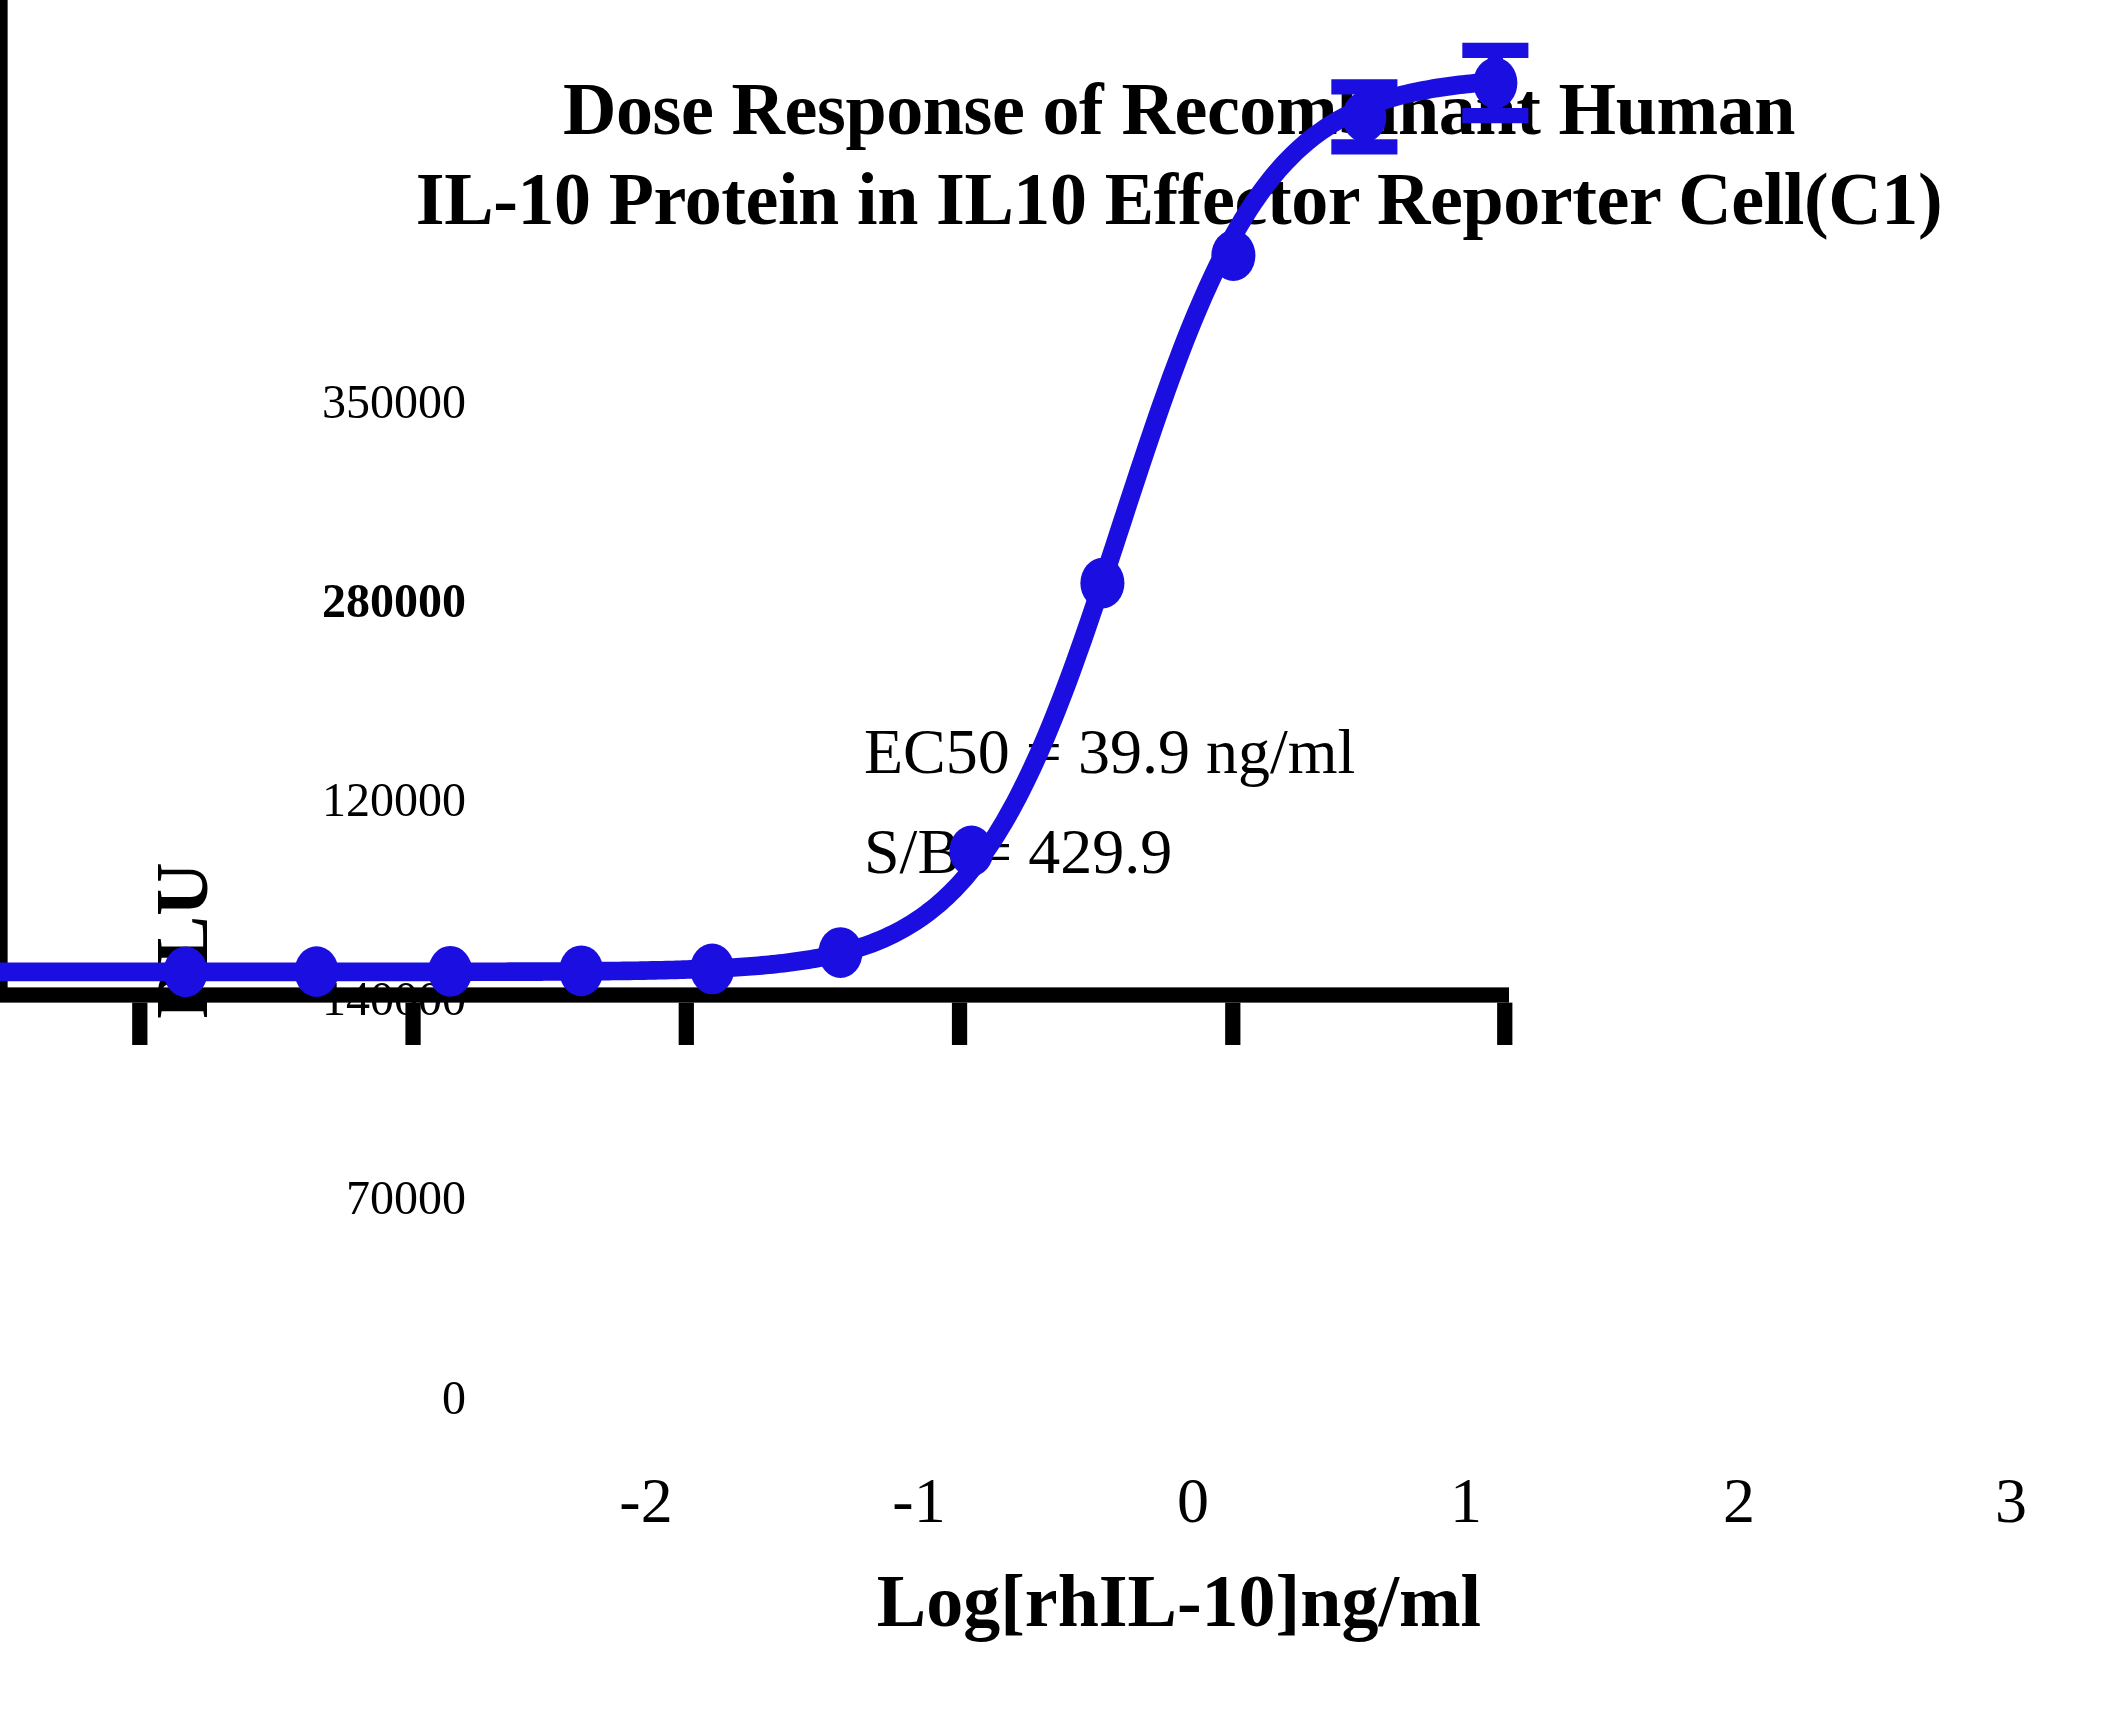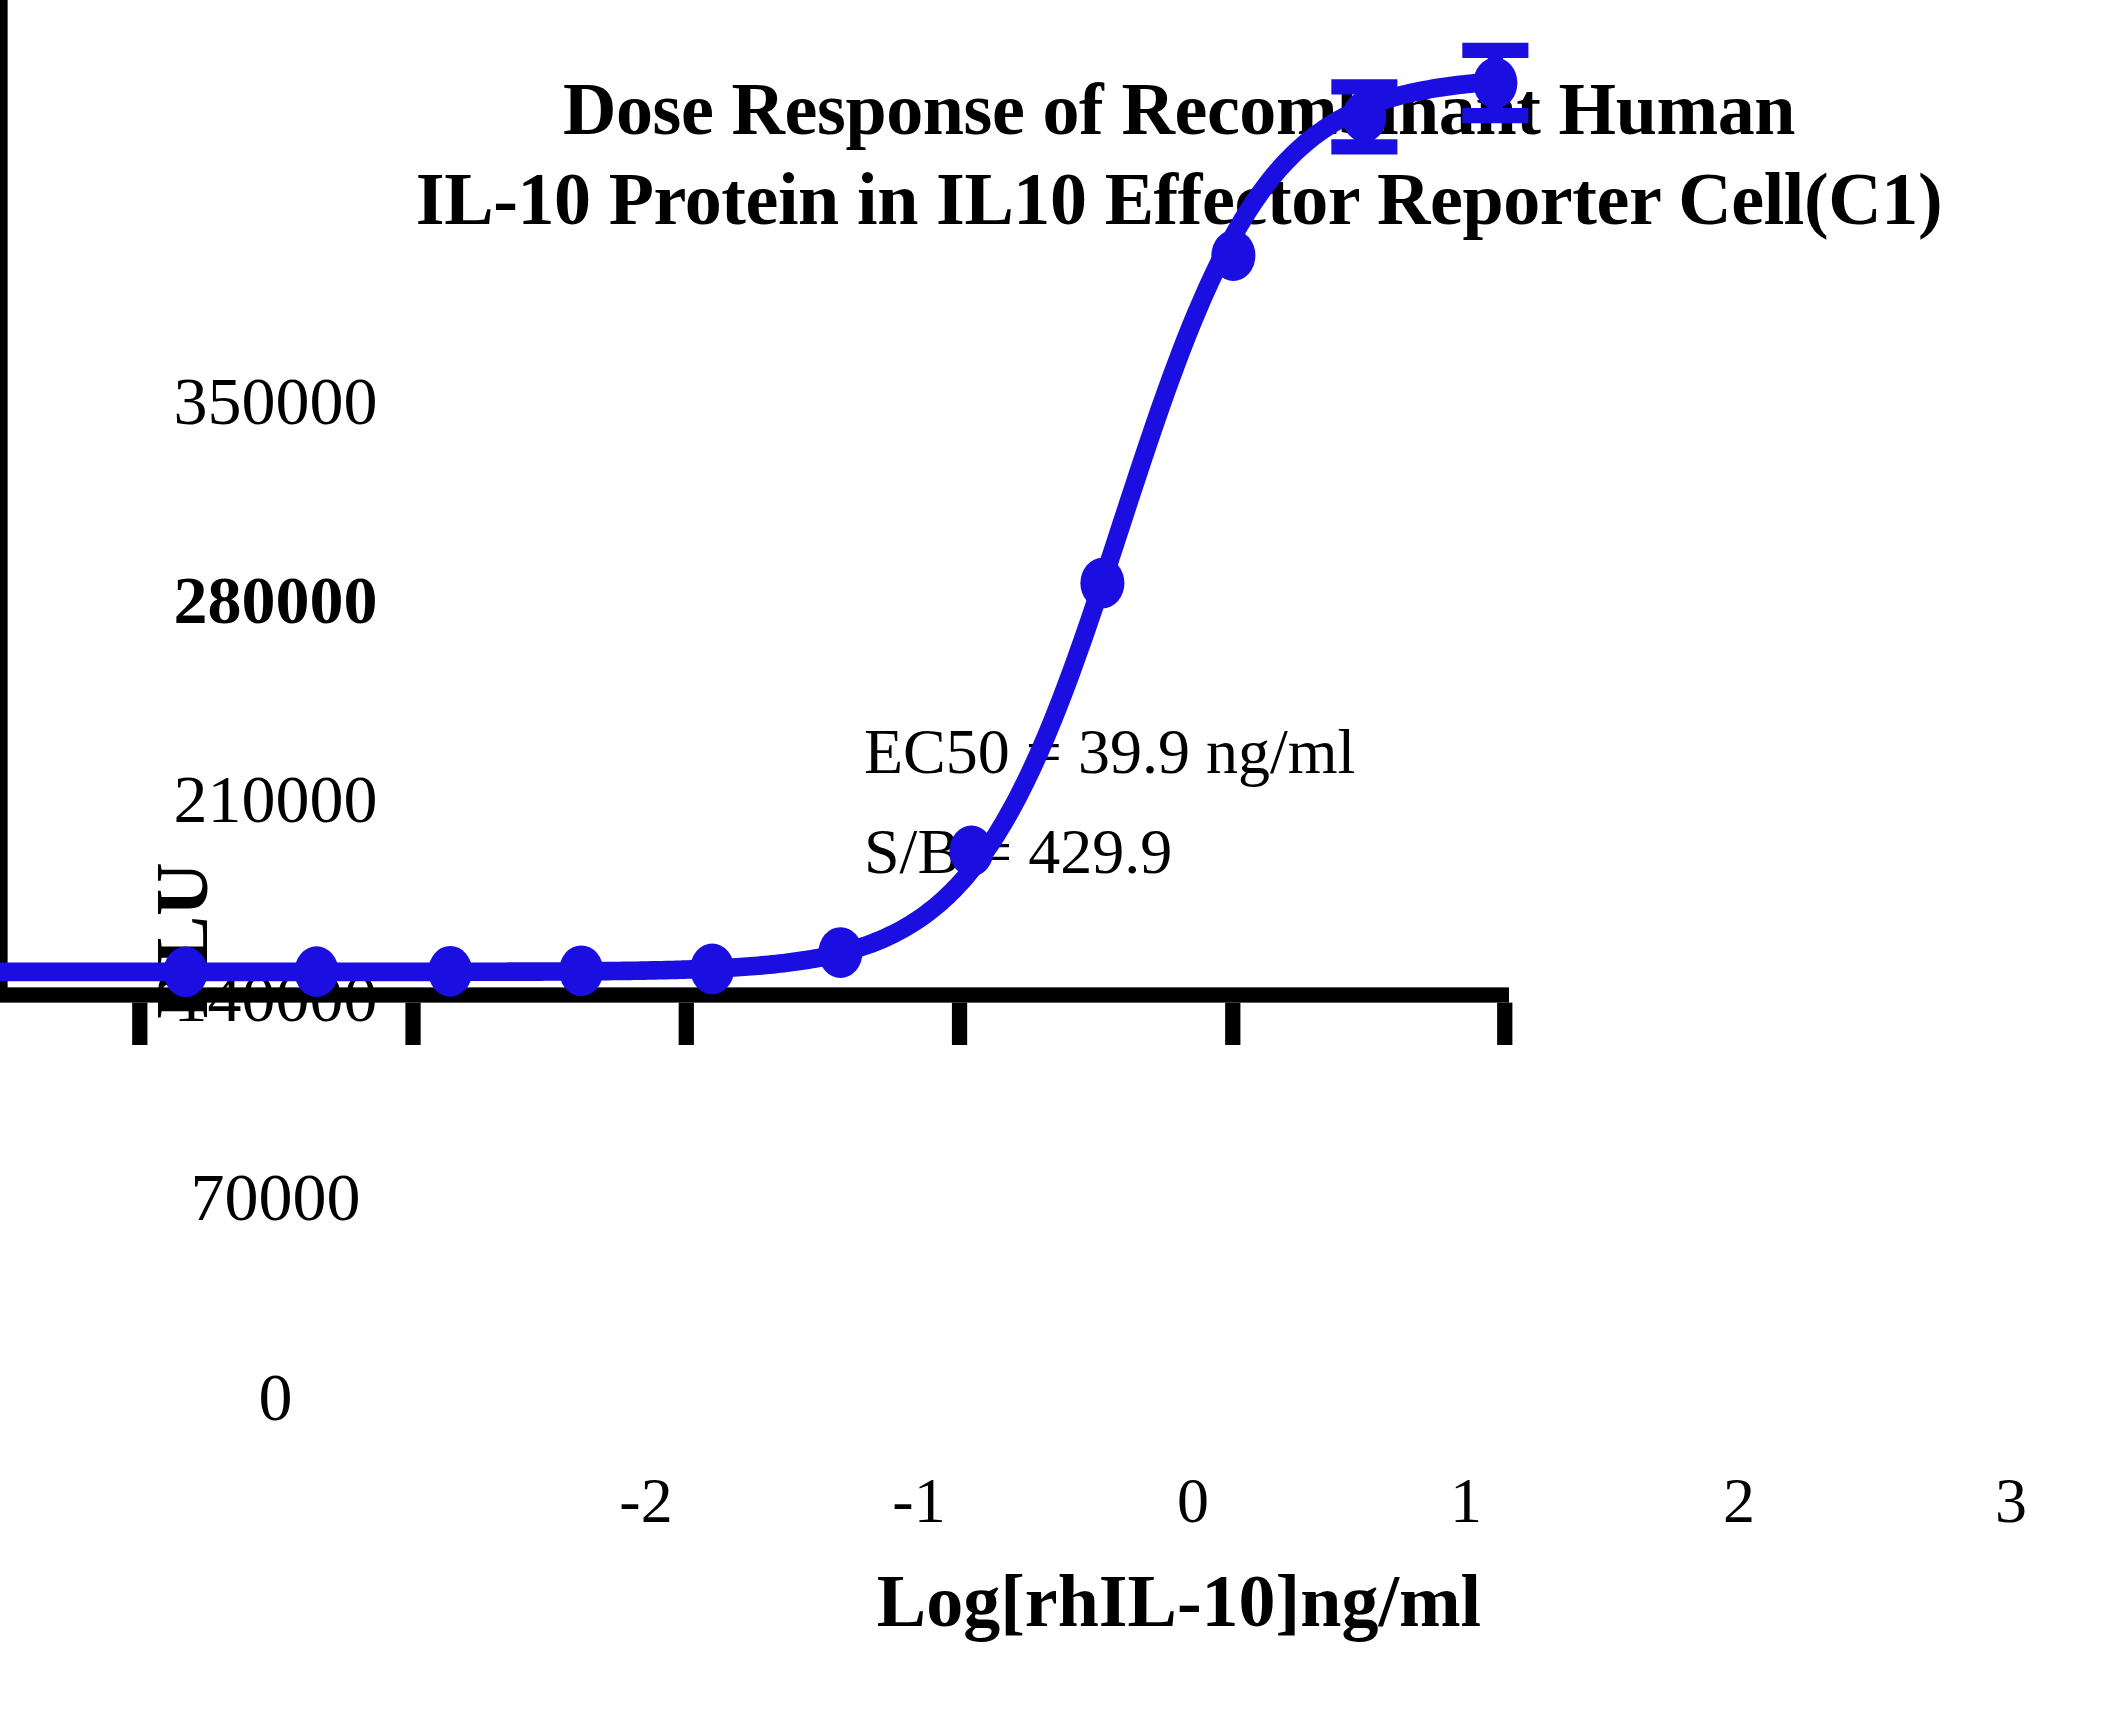--- a/index.html
+++ b/index.html
@@ -18,22 +18,22 @@
     font-weight:bold;
     font-size:74px;
     line-height:1.22;
     color:#000;
     letter-spacing:-0.4px;
   }
   .title-block .tline{display:block;white-space:nowrap;}
   #svg-layer{position:absolute;left:0;top:0;width:1509px;height:995px;overflow:visible;}
   .ytick-label{
     position:absolute;
-    text-align:center;
-    font-size:68px;
+    text-align:right;
+    font-size:48px;
     color:#000;
     white-space:nowrap;
     transform:translateY(-50%);
     width:381px;
   }
   .xtick-label{
     position:absolute;
     text-align:center;
     font-size:64px;
     color:#000;
@@ -76,21 +76,21 @@
 
 <div id="figure">
 
   <div class="title-block">
     <span class="tline">Dose Response of Recombinant Human</span>
     <span class="tline">IL-10 Protein in IL10 Effector Reporter Cell(C1)</span>
   </div>
 
   <div class="ytick-label" style="left:85px;top:401px;">350000</div>
   <div class="ytick-label" style="left:85px;top:600px;font-weight:bold;">280000</div>
-  <div class="ytick-label" style="left:85px;top:799px;">210000</div>
+  <div class="ytick-label" style="left:85px;top:799px;">120000</div>
   <div class="ytick-label" style="left:85px;top:998px;">140000</div>
   <div class="ytick-label" style="left:85px;top:1197px;">70000</div>
   <div class="ytick-label" style="left:85px;top:1397px;">0</div>
 
   <div class="xtick-label" style="left:646px;top:1464px;">-2</div>
   <div class="xtick-label" style="left:919px;top:1464px;">-1</div>
   <div class="xtick-label" style="left:1193px;top:1464px;">0</div>
   <div class="xtick-label" style="left:1466px;top:1464px;">1</div>
   <div class="xtick-label" style="left:1739px;top:1464px;">2</div>
   <div class="xtick-label" style="left:2011px;top:1464px;">3</div>

